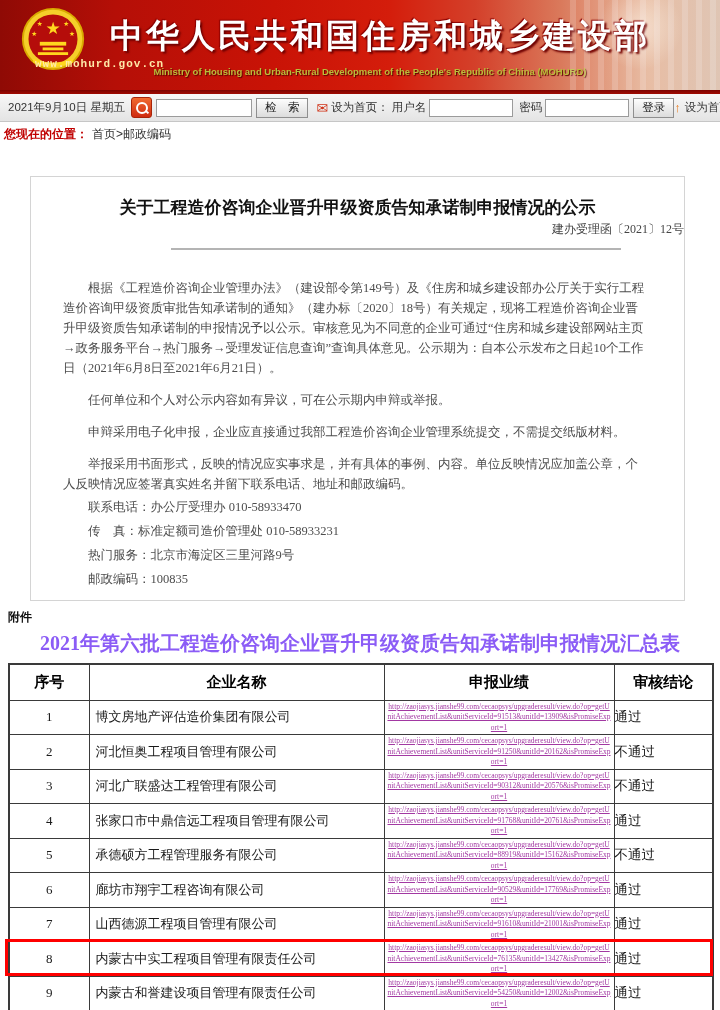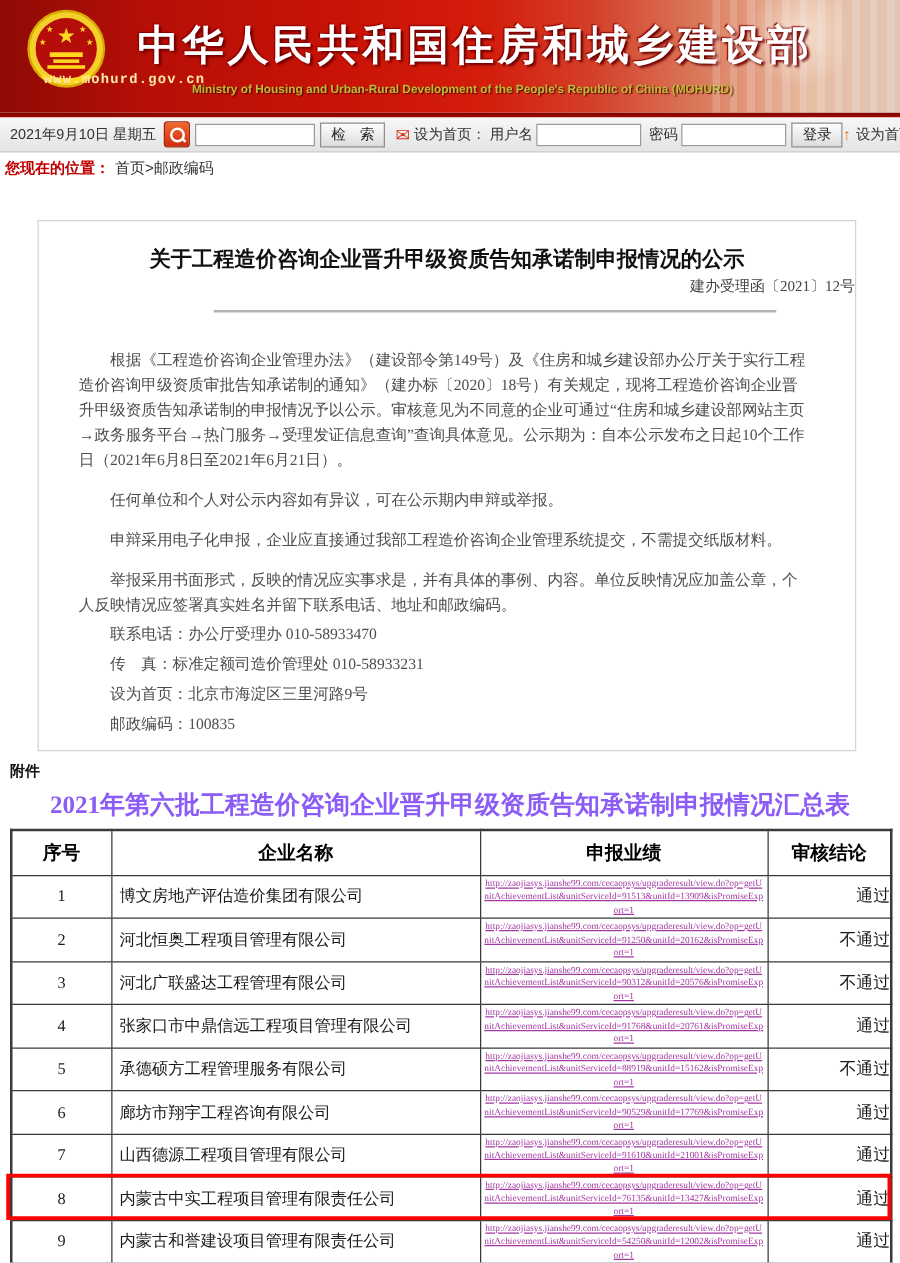--- a/index.html
+++ b/index.html
@@ -75,21 +75,21 @@
   table.results col.c3 { width:230px; } table.results col.c4 { width:99px; }
   table.results th, table.results td { border:1px solid #3a3a3a; }
   table.results th { height:36px; font-size:15px; font-weight:bold; color:#000;
     font-family:"Liberation Sans", sans-serif; }
   table.results td { height:34px; font-family:"Liberation Serif","DejaVu Serif",serif; color:#1a1a1a; }
   td.c-no { text-align:center; font-size:13px; }
   td.c-company { text-align:left; padding-left:6px; font-size:13px; }
   td.c-url { text-align:center; padding:1px 2px; }
   td.c-url a { font-size:7.5px; line-height:10.5px; word-break:break-all; text-decoration:underline;
     display:block; font-family:"Liberation Serif", serif; }
-  td.c-result { text-align:right; font-size:13.5px; }
+  td.c-result { text-align:left; font-size:13.5px; }
   .hl-box { position:absolute; border:3px solid #f00; pointer-events:none; }
 </style>
 </head>
 <body>
 
 <div class="banner">
   <svg class="emblem" viewBox="0 0 70 70">
     <circle cx="35" cy="35" r="33" fill="#d9ab00"></circle>
     <circle cx="35" cy="35" r="31" fill="#f5cf2a"></circle>
     <circle cx="35" cy="35" r="26" fill="#b50d0a"></circle>
@@ -141,21 +141,21 @@
   <div class="doc-title">关于工程造价咨询企业晋升甲级资质告知承诺制申报情况的公示</div>
   <div class="doc-number">建办受理函〔2021〕12号</div>
   <div class="doc-divider"></div>
   <div class="doc-body">
       <p class="">根据《工程造价咨询企业管理办法》（建设部令第149号）及《住房和城乡建设部办公厅关于实行工程造价咨询甲级资质审批告知承诺制的通知》（建办标〔2020〕18号）有关规定，现将工程造价咨询企业晋升甲级资质告知承诺制的申报情况予以公示。审核意见为不同意的企业可通过“住房和城乡建设部网站主页→政务服务平台→热门服务→受理发证信息查询”查询具体意见。公示期为：自本公示发布之日起10个工作日（2021年6月8日至2021年6月21日）。</p>
       <p class="">任何单位和个人对公示内容如有异议，可在公示期内申辩或举报。</p>
       <p class="">申辩采用电子化申报，企业应直接通过我部工程造价咨询企业管理系统提交，不需提交纸版材料。</p>
       <p class="">举报采用书面形式，反映的情况应实事求是，并有具体的事例、内容。单位反映情况应加盖公章，个人反映情况应签署真实姓名并留下联系电话、地址和邮政编码。</p>
       <p class="contact">联系电话：办公厅受理办 010-58933470</p>
       <p class="contact">传　真：标准定额司造价管理处 010-58933231</p>
-      <p class="contact">设为首页：北京市海淀区三里河路9号</p>
+      <p class="contact">热门服务：北京市海淀区三里河路9号</p>
       <p class="contact">邮政编码：100835</p>
     </div>
 </div>
 
 <div class="attach-label">附件</div>
 <div class="table-title">2021年第六批工程造价咨询企业晋升甲级资质告知承诺制申报情况汇总表</div>
 <div class="table-wrap">
   <table class="results">
     <colgroup>
         <col class="c1">

